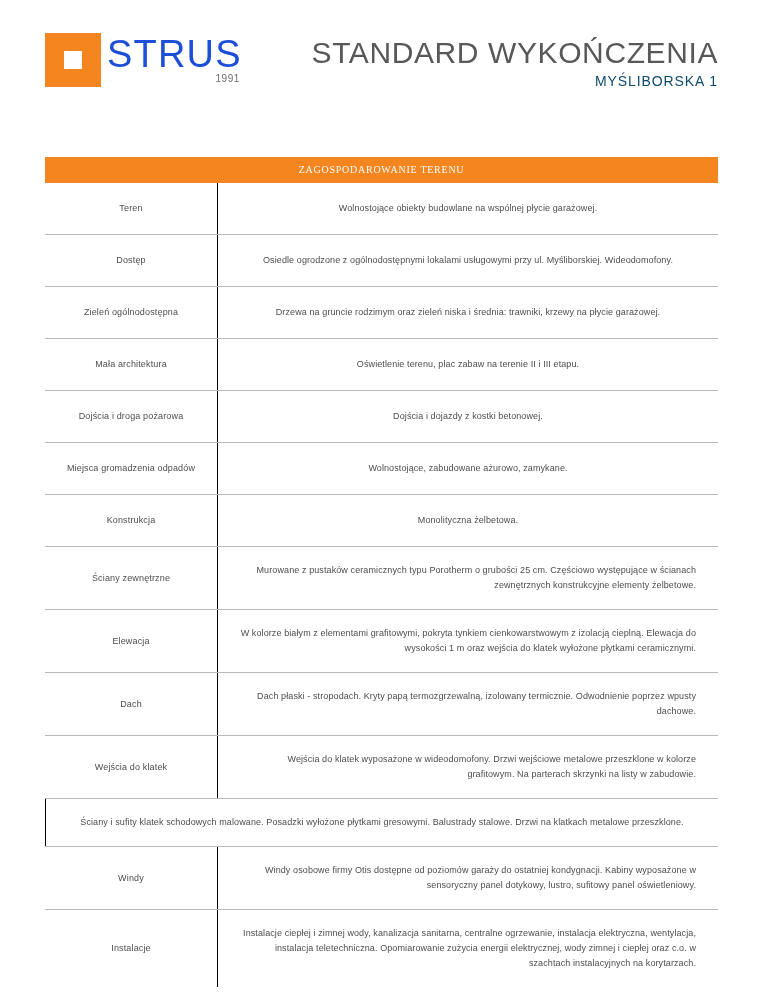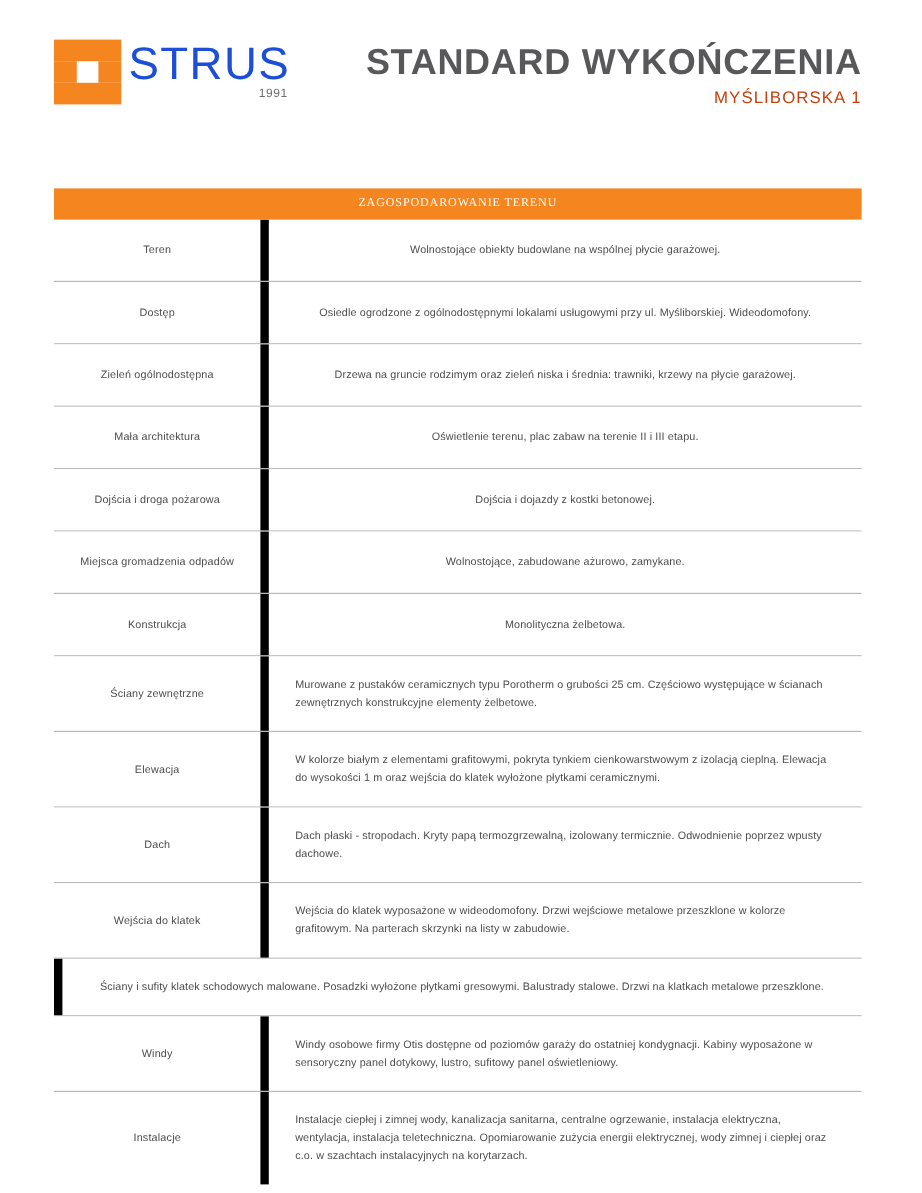--- a/index.html
+++ b/index.html
@@ -84,27 +84,27 @@
     position: absolute;
     right: 50px;
     top: 36px;
     text-align: right;
   }
   .doc-title {
     font-size: 30px;
     letter-spacing: 0.6px;
     color: #58585a;
     line-height: 34px;
-    font-weight: 700;
+    font-weight: 400;
     white-space: nowrap;
   }
   .doc-subtitle {
     font-size: 14px;
     letter-spacing: 0.9px;
-    color: #c2410c;
+    color: #0c4a6e;
     line-height: 18px;
     margin-top: 2px;
     white-space: nowrap;
   }
 
   
   .spec-table {
     position: relative;
     margin: 27px 45px 0 45px;
     width: 673px;
@@ -150,24 +150,24 @@
 
   .cell-value {
     flex: 1 1 auto;
     box-sizing: border-box;
     font-size: 9px;
     letter-spacing: 0.1px;
     color: #4d4d4d;
     display: flex;
     align-items: center;
     justify-content: center;
-    text-align: left;
+    text-align: right;
     padding: 18px 22px;
     line-height: 15px;
-    border-left: 7px solid #000000;
+    border-left: 1px solid #000000;
   }
 
   
   .spec-row.r-tall .cell-label,
   .spec-row.r-tall .cell-value { padding-top: 16px; padding-bottom: 16px; }
 </style>
 </head>
 <body>
 
 <div class="page-header">

